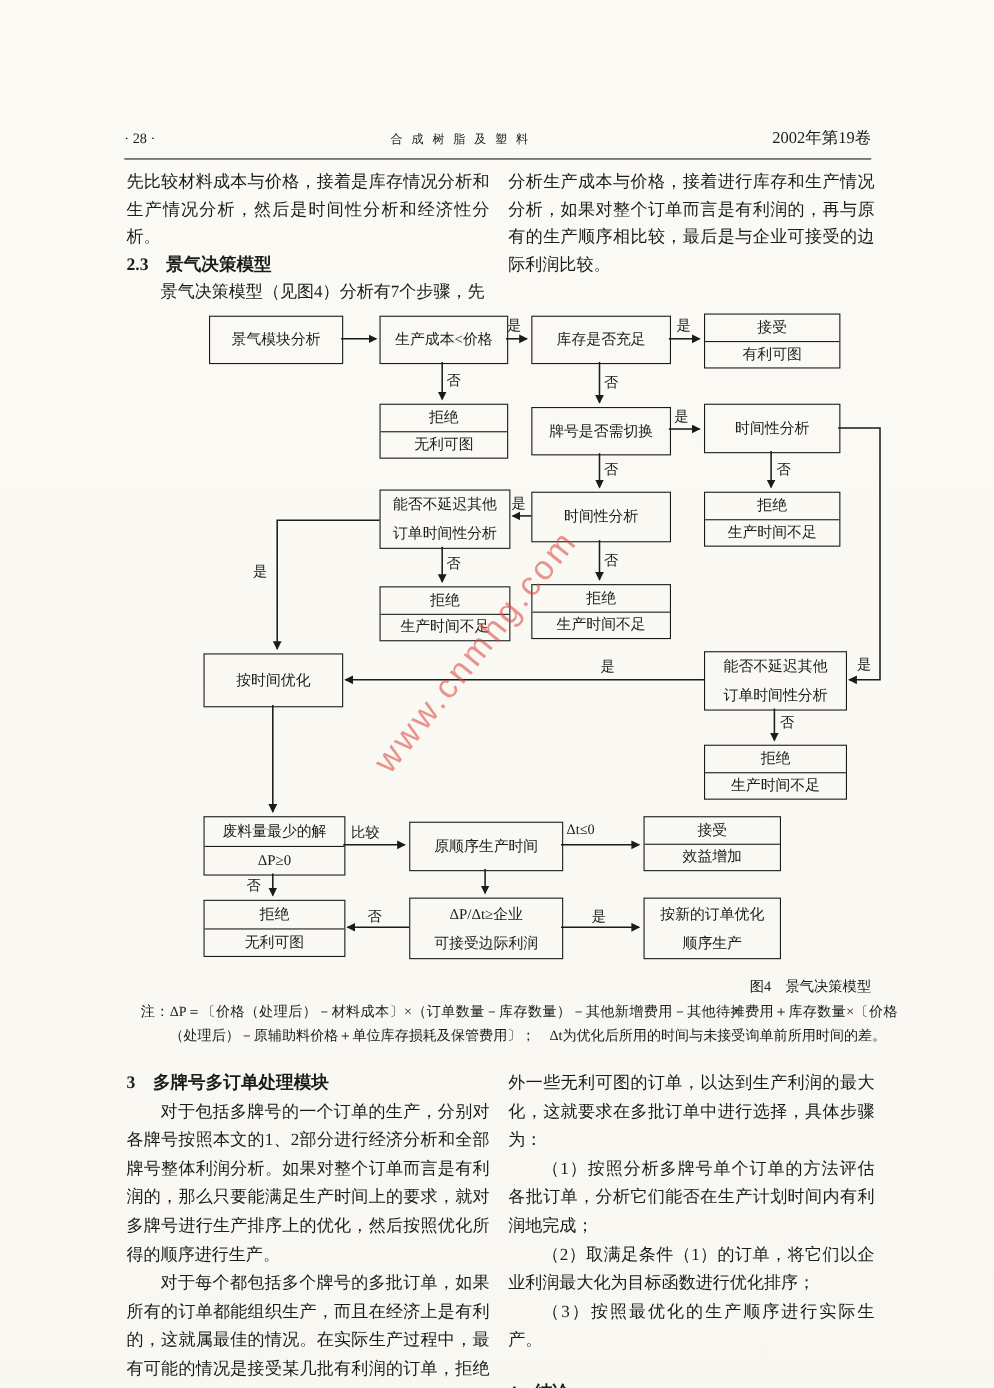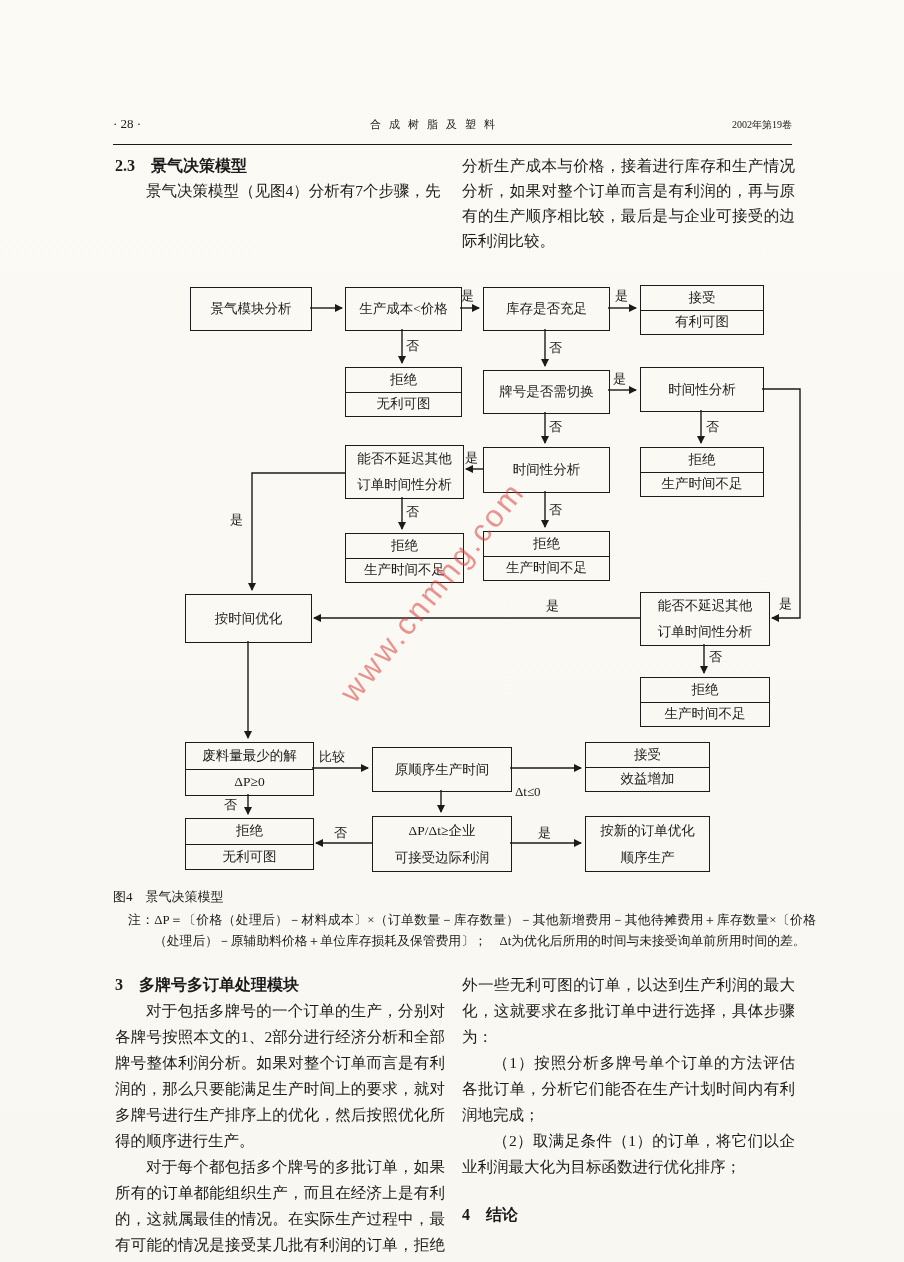--- a/index.html
+++ b/index.html
@@ -3,55 +3,56 @@
 <meta charset="utf-8">
 <style>
   html,body{margin:0;padding:0;}
   body{background:#d9d8d4;}
   .page{position:relative;width:904px;height:1262px;background:linear-gradient(180deg,#fbfaf5 0%,#f8f7f1 100%);
         color:#1b1b1b;font-family:"Liberation Serif","DejaVu Serif",serif;overflow:hidden;}
   
   .hdr{position:absolute;left:113px;top:116px;width:679px;display:flex;justify-content:space-between;align-items:baseline;}
   .pgnum{font-size:13px;}
   .jtitle{font-size:11px;letter-spacing:8px;}
-  .issue{font-size:10px;}
+  .issue{font-size:15px;}
   .hdr-rule{position:absolute;left:113px;top:144px;width:679px;border-top:1.6px solid #1b1b1b;}
   
   .col{position:absolute;font-size:15.5px;line-height:25px;text-align:justify;}
   .col p{margin:0;}
   .col.bot{line-height:26px;}
   .h-sec{font-family:Liberation Serif, serif;font-weight:bold;font-size:16px;margin:6px 0 6px 0;}
   .ind{text-indent:31px;}
   
   .fc-box{position:absolute;border:1.5px solid #1b1b1b;display:flex;flex-direction:column;font-size:13.5px;
           text-align:center;line-height:1.3;background:transparent;}
   .fc-cell{flex:1;display:flex;align-items:center;justify-content:center;padding:0 2px;white-space:nowrap;}
   .fc-cell.dv{border-top:1.5px solid #1b1b1b;}
   .fc-lab{position:absolute;font-size:13px;white-space:nowrap;}
   .fc-svg{position:absolute;left:0;top:0;}
-  .caption{position:absolute;left:113px;top:888px;width:679px;text-align:left;font-size:13px;}
+  .caption{position:absolute;left:113px;top:888px;width:679px;text-align:right;font-size:13px;}
   .note{position:absolute;left:128px;top:910px;width:662px;font-size:12.8px;line-height:21px;
         text-align:justify;padding-left:26px;text-indent:-26px;}
   .wm{position:absolute;left:296px;top:574px;transform:rotate(-51deg);transform-origin:center;
       color:rgba(221,62,56,0.55);font-size:31px;letter-spacing:3px;z-index:5;
       font-family:"Liberation Sans","DejaVu Sans",sans-serif;}
 </style>
 </head>
 <body>
 
 <div class="page">
 
   <div class="hdr">
     <span class="pgnum">· 28 ·</span>
     <span class="jtitle">合成树脂及塑料</span>
     <span class="issue">2002年第19卷</span>
   </div>
   <div class="hdr-rule"></div>
 
   <div class="col" style="left:115px;top:153px;width:330px;">
+    <p>先比较材料成本与价格，接着是库存情况分析和生产情况分析，然后是时间性分析和经济性分析。</p>
     <p class="h-sec">2.3　景气决策模型</p>
     <p class="ind">景气决策模型（见图4）分析有7个步骤，先</p>
   </div>
   <div class="col" style="left:462px;top:153px;width:333px;">
     <p>分析生产成本与价格，接着进行库存和生产情况分析，如果对整个订单而言是有利润的，再与原有的生产顺序相比较，最后是与企业可接受的边际利润比较。</p>
   </div>
 
   <svg class="fc-svg" width="904" height="1262" viewBox="0 0 904 1262">
     <defs>
       <marker id="ah" markerWidth="9" markerHeight="9" refX="7" refY="4" orient="auto" markerUnits="userSpaceOnUse">
@@ -169,36 +170,37 @@
   <span class="fc-lab" style="left:706px;top:418px">否</span>
   <span class="fc-lab" style="left:549px;top:418px">否</span>
   <span class="fc-lab" style="left:465px;top:449px">是</span>
   <span class="fc-lab" style="left:549px;top:501px">否</span>
   <span class="fc-lab" style="left:406px;top:503px">否</span>
   <span class="fc-lab" style="left:230px;top:511px">是</span>
   <span class="fc-lab" style="left:779px;top:595px">是</span>
   <span class="fc-lab" style="left:546px;top:597px">是</span>
   <span class="fc-lab" style="left:709px;top:648px">否</span>
   <span class="fc-lab" style="left:319px;top:748px">比较</span>
-  <span class="fc-lab" style="left:515px;top:784px">Δt≤0</span>
+  <span class="fc-lab" style="left:515px;top:746px">Δt≤0</span>
   <span class="fc-lab" style="left:224px;top:796px">否</span>
   <span class="fc-lab" style="left:334px;top:824px">否</span>
   <span class="fc-lab" style="left:538px;top:824px">是</span>
 
   <span class="wm">www.cnmhg.com</span>
 
   <div class="caption">图4　景气决策模型</div>
   <div class="note">注：ΔP＝〔价格（处理后）－材料成本〕×（订单数量－库存数量）－其他新增费用－其他待摊费用＋库存数量×〔价格（处理后）－原辅助料价格＋单位库存损耗及保管费用〕；　Δt为优化后所用的时间与未接受询单前所用时间的差。</div>
 
   <div class="col bot" style="left:115px;top:972px;width:330px;">
     <p class="h-sec">3　多牌号多订单处理模块</p>
     <p class="ind">对于包括多牌号的一个订单的生产，分别对各牌号按照本文的1、2部分进行经济分析和全部牌号整体利润分析。如果对整个订单而言是有利润的，那么只要能满足生产时间上的要求，就对多牌号进行生产排序上的优化，然后按照优化所得的顺序进行生产。</p>
     <p class="ind">对于每个都包括多个牌号的多批订单，如果所有的订单都能组织生产，而且在经济上是有利的，这就属最佳的情况。在实际生产过程中，最有可能的情况是接受某几批有利润的订单，拒绝另</p>
   </div>
   <div class="col bot" style="left:462px;top:972px;width:333px;">
     <p>外一些无利可图的订单，以达到生产利润的最大化，这就要求在多批订单中进行选择，具体步骤为：</p>
     <p class="ind">（1）按照分析多牌号单个订单的方法评估各批订单，分析它们能否在生产计划时间内有利润地完成；</p>
     <p class="ind">（2）取满足条件（1）的订单，将它们以企业利润最大化为目标函数进行优化排序；</p>
+    <p class="ind">（3）按照最优化的生产顺序进行实际生产。</p>
     <p class="h-sec" style="margin-top:22px;">4　结论</p>
 
   </div>
 
 </div>
 
 </body></html>

